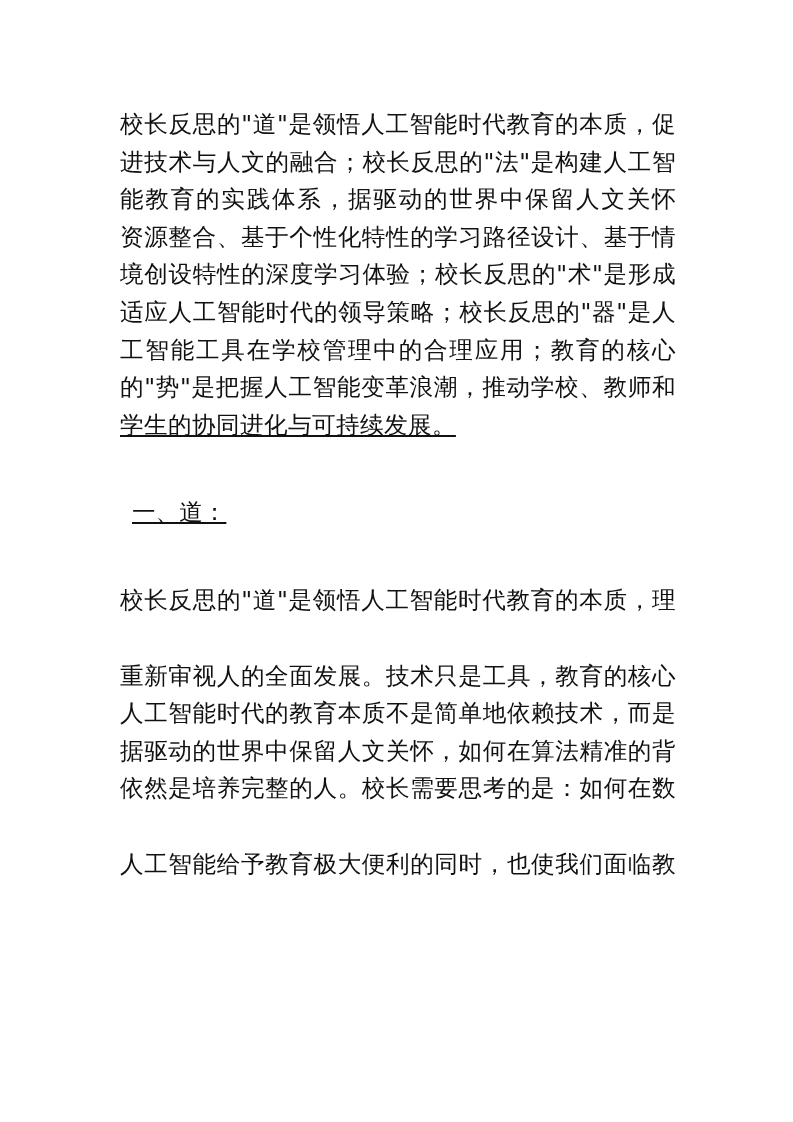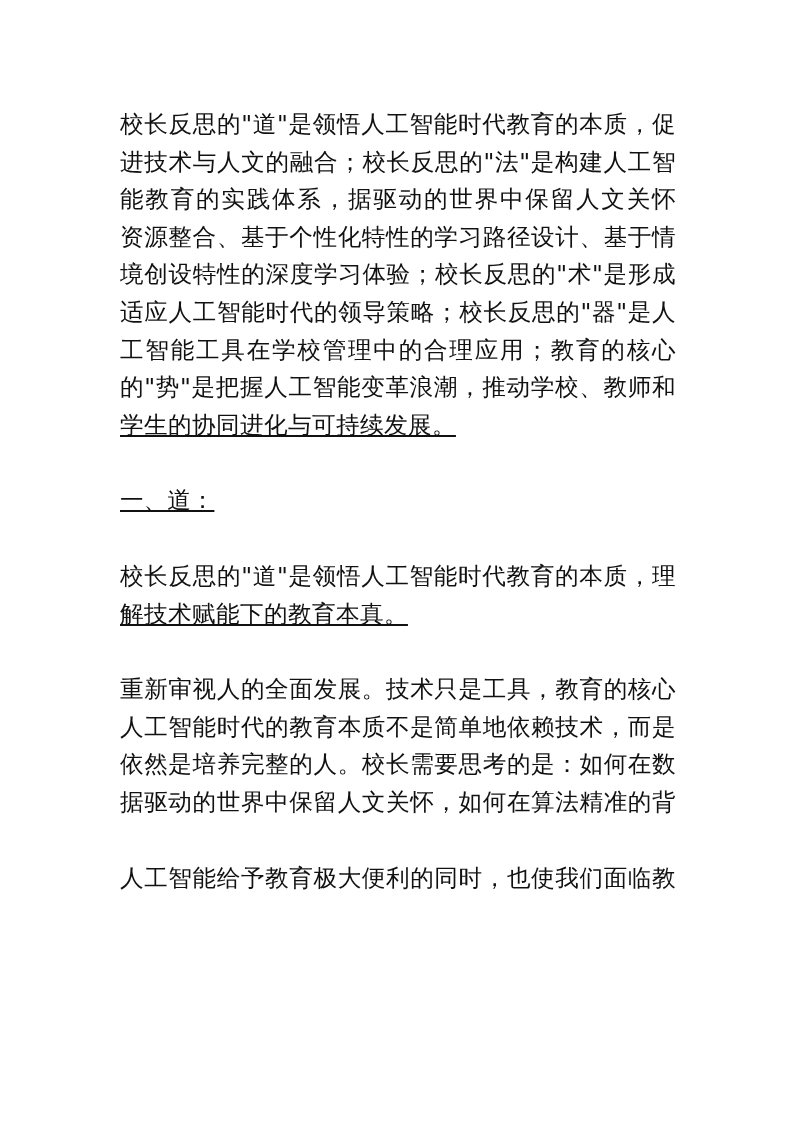--- a/index.html
+++ b/index.html
@@ -36,21 +36,21 @@
       text-align-last: justify;
     }
     .line.last {
       text-align-last: left;
       text-decoration: underline;
     }
     .gap-1 { height: 38px; }
     .heading {
       font-size: 23.6px;
       line-height: 37.6px;
-      margin: 0;
+      margin: 12px;
     }
   </style>
 </head>
 <body>
 
 <div class="page">
 
   <p class="para">
     <span class="line">校长反思的"道"是领悟人工智能时代教育的本质，促</span>
     <span class="line">进技术与人文的融合；校长反思的"法"是构建人工智</span>
@@ -66,30 +66,29 @@
   <div class="gap-1"></div>
 
   <p class="heading">
     <span class="line last">一、道：</span>
   </p>
 
   <div class="gap-1"></div>
 
   <p class="para">
     <span class="line">校长反思的"道"是领悟人工智能时代教育的本质，理</span>
-    <span class="line last">解技术赋能下的教育本真。</span>
   </p>
 
   <div class="gap-1"></div>
 
   <p class="para">
     <span class="line">重新审视人的全面发展。技术只是工具，教育的核心</span>
     <span class="line">人工智能时代的教育本质不是简单地依赖技术，而是</span>
+    <span class="line">据驱动的世界中保留人文关怀，如何在算法精准的背</span>
     <span class="line">依然是培养完整的人。校长需要思考的是：如何在数</span>
-    <span class="line">据驱动的世界中保留人文关怀，如何在算法精准的背</span>
   </p>
 
   <div class="gap-1"></div>
 
   <p class="para">
     <span class="line">人工智能给予教育极大便利的同时，也使我们面临教</span>
   </p>
 
 </div>
 

